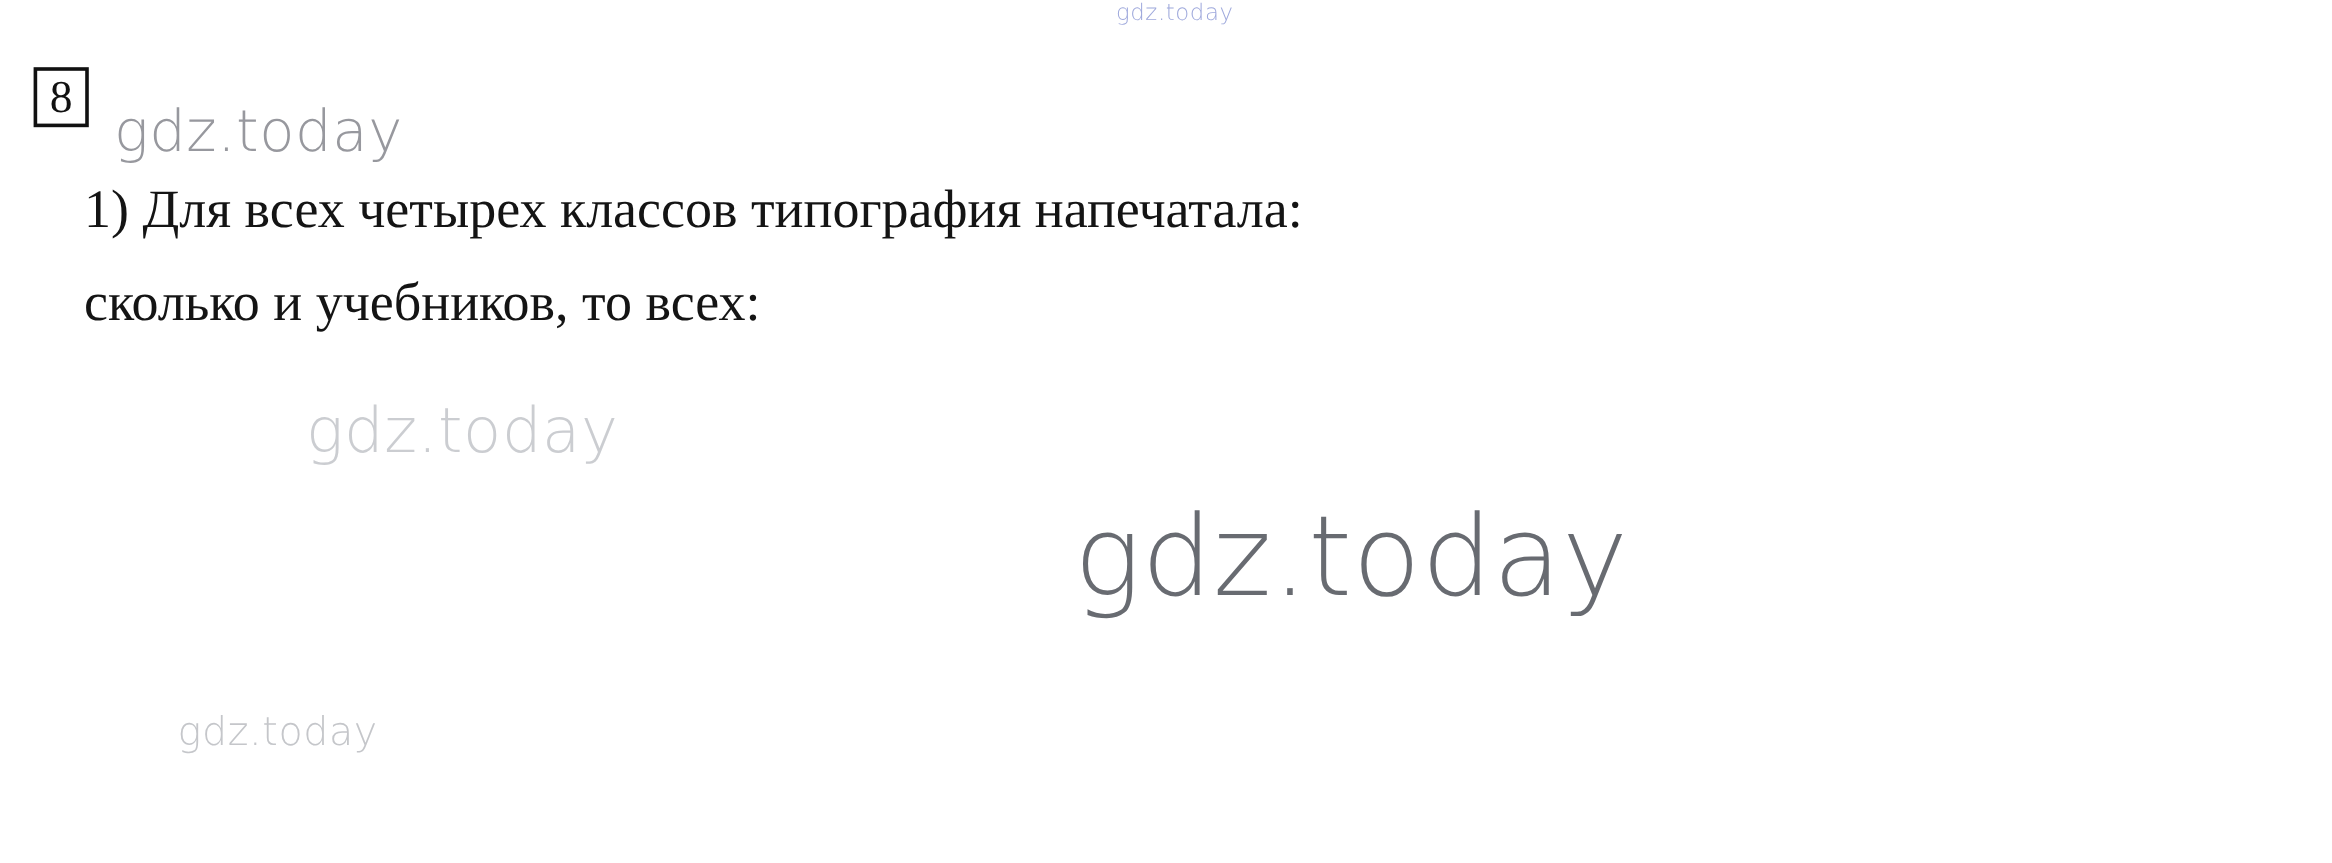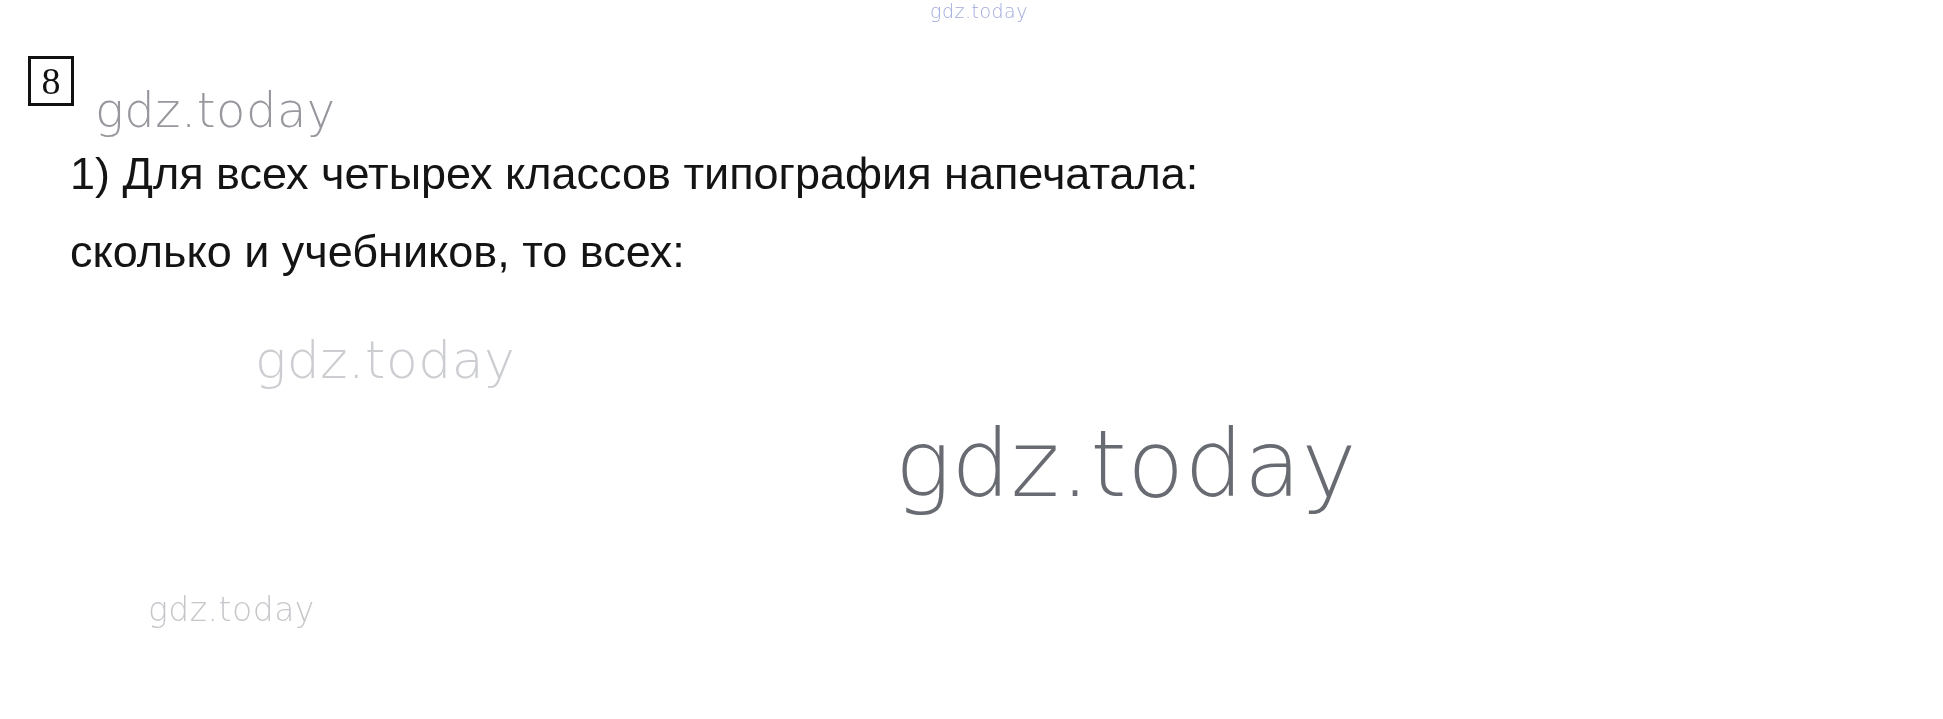--- a/index.html
+++ b/index.html
@@ -82,21 +82,21 @@
   }
 
   
   .solution {
     position: absolute;
     left: 70px;
     top: 135px;
     width: 1850px;
   }
   .line {
-    font-family: Liberation Sans, sans-serif;
+    font-family: Liberation Serif, serif;
     font-size: 45px;
     line-height: 78px;
     color: #141414;
     white-space: pre;
   }
   .line-answer {
     margin-top: 10px;
   }
 </style>
 </head>

